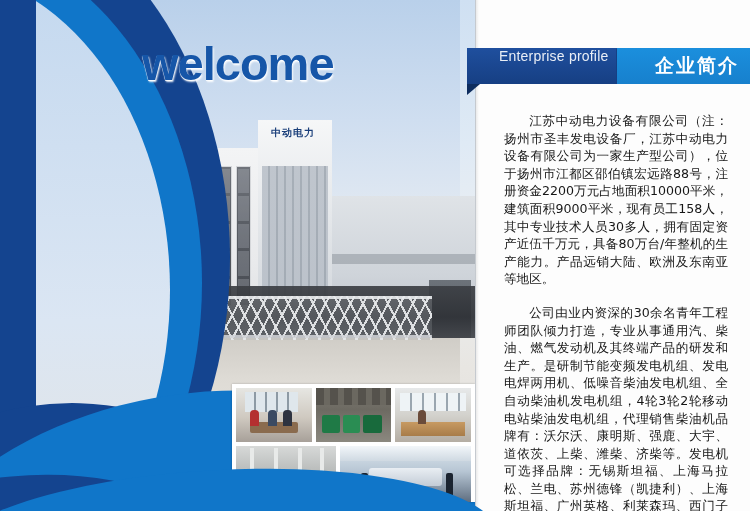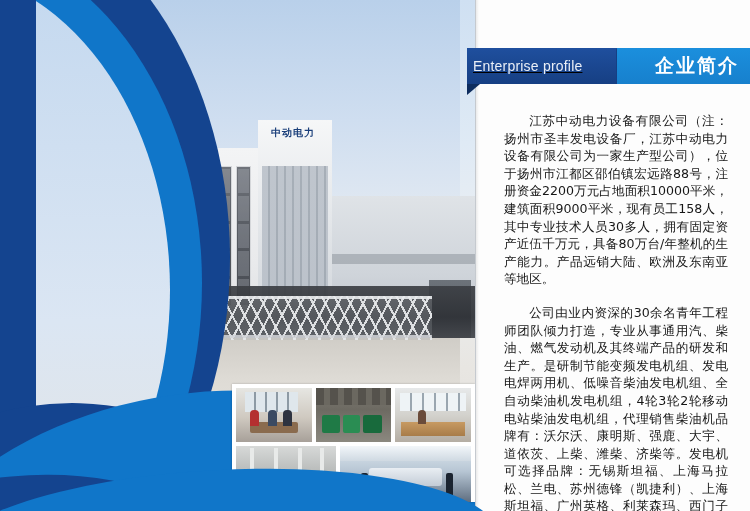--- a/index.html
+++ b/index.html
@@ -251,21 +251,21 @@
   }
 
   
   .ribbon{
     position:absolute; left:467px; top:48px; height:36px; width:283px;
     display:flex; align-items:stretch;
   }
   .ribbon .seg-en{
     position:relative; width:150px;
     background:linear-gradient(180deg,#1f4f9e 0%,#163f83 100%);
-    display:flex; align-items:center; padding-left:6px;text-decoration:underline;
+    display:flex; padding-left:32px;
   }
   .ribbon .seg-en span{
     color:#e9eef6; font-size:14px; letter-spacing:.2px;
   }
   .ribbon .seg-en::after{
     content:""; position:absolute; right:-17px; top:0;
     border-top:36px solid transparent;
     border-left:18px solid #163f83;
   }
   .ribbon .seg-cn{
@@ -388,20 +388,21 @@
     </div>
 
     <div class="swoosh1"></div>
     <div class="swoosh2"></div>
     <div class="swoosh3"></div>
     <div class="navyBand"></div>
 
     <div class="botSwooshDark"></div>
     <div class="botSwoosh"></div>
 
+    <div class="welcome">welcome</div>
 
     <div class="collage">
       <div class="collageRow r1">
         <div class="ph ph-office">
           <div class="win"></div>
             <div class="tbl"></div>
           <div class="p1"></div>
             <div class="p2"></div>
             <div class="p3"></div>
         </div>

